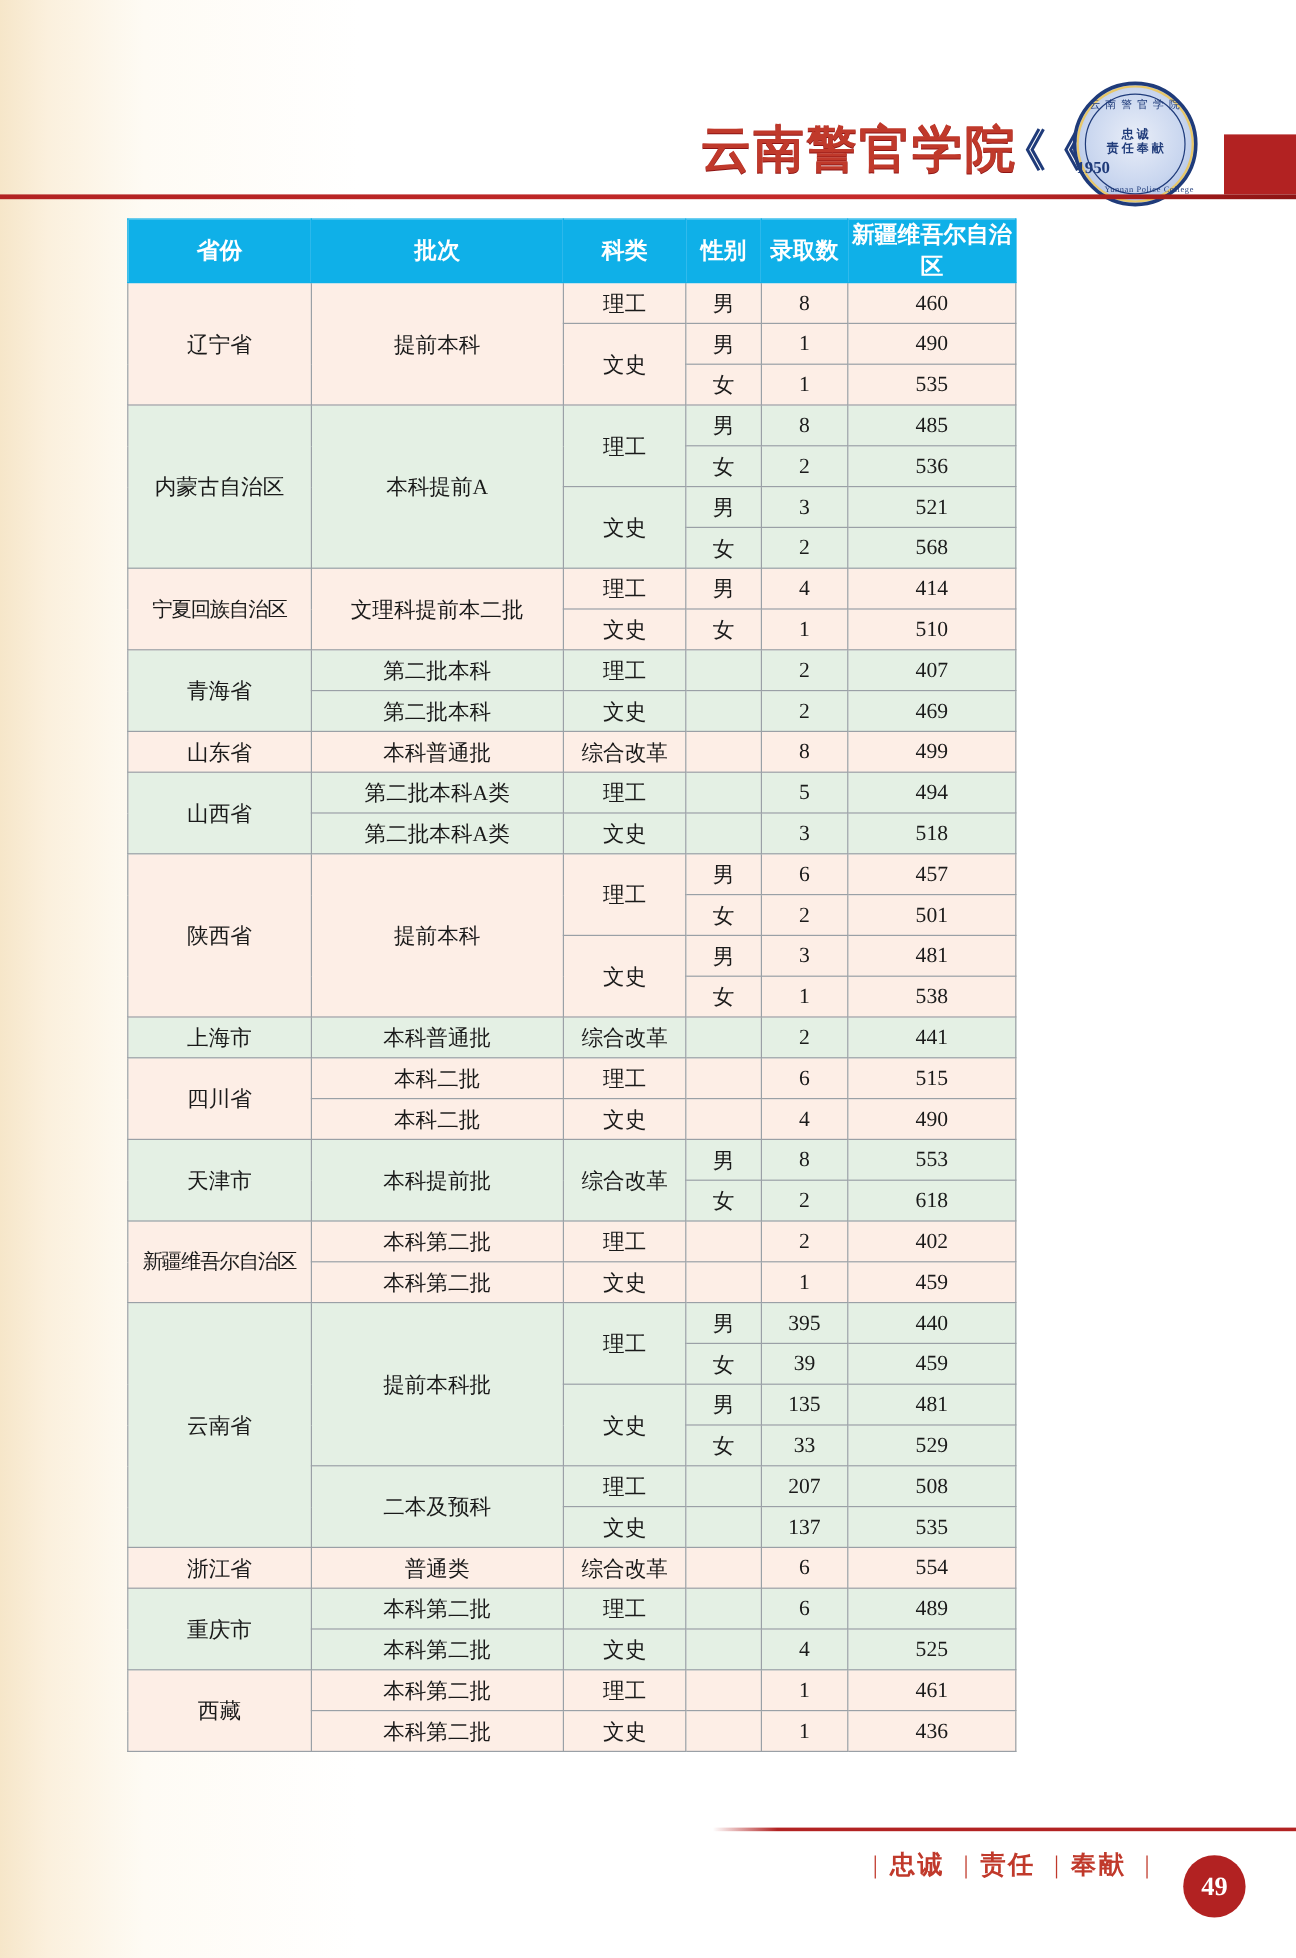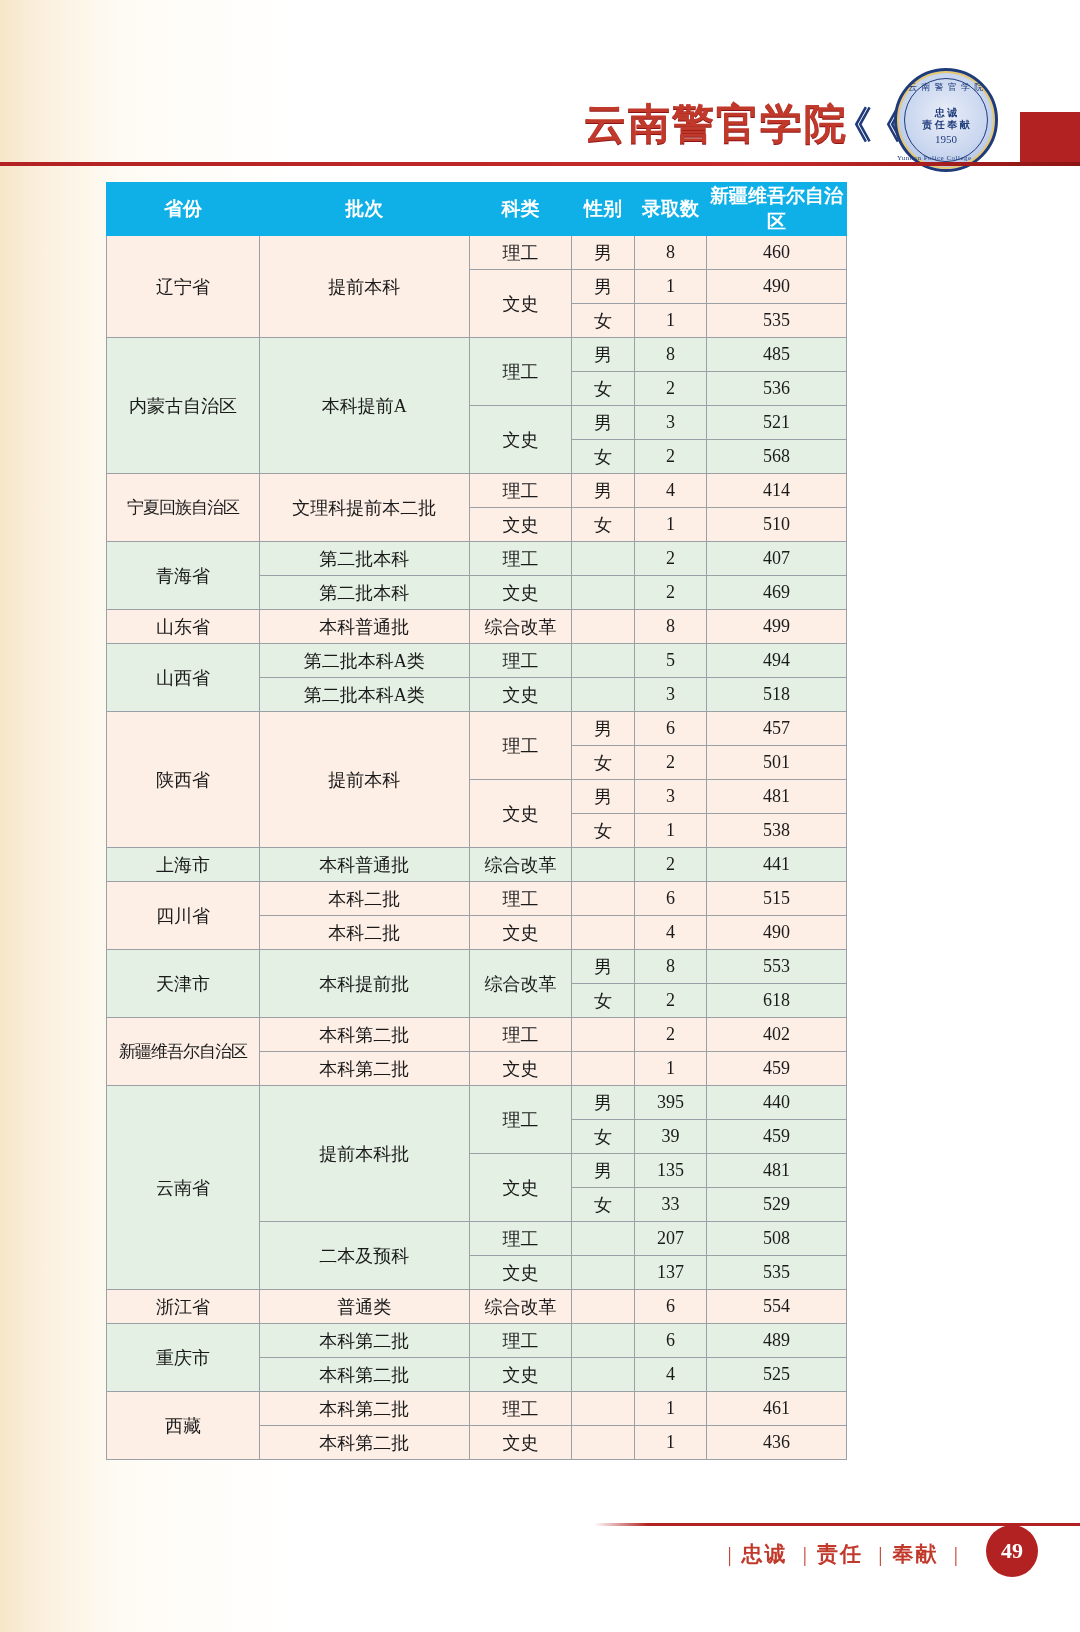--- a/index.html
+++ b/index.html
@@ -52,25 +52,25 @@
   }
   .emblem .txt-top{
     position:absolute;top:10px;left:0;right:0;text-align:center;
     font-size:9px;color:#1f3b7a;letter-spacing:1px;
   }
   .emblem .txt-mid{
     position:absolute;top:36px;left:0;right:0;text-align:center;
     font-size:10px;color:#1f3b7a;line-height:12px;font-weight:bold;
   }
   .emblem .txt-year{
-    position:absolute;top:62px;left:0;right:0;text-align:center;
-    font-size:11px;color:#1f3b7a;
+    position:absolute;top:62px;left:0;right:0;
+    font-size:14px;color:#1f3b7a;font-weight:bold;
   }
   .emblem .txt-bot{
-    position:absolute;bottom:7px;left:0;right:0;text-align:left;
+    position:absolute;bottom:7px;left:0;right:0;text-align:right;
     font-size:7px;color:#1f3b7a;letter-spacing:.5px;
   }
   .red-band{
     position:absolute;right:0;top:112px;width:60px;height:50px;
     background:#b22222;
   }
   
   .table-wrap{
     position:absolute;left:106px;top:182px;width:826px;
   }
@@ -103,21 +103,21 @@
   tbody tr.p td{background:#fdeee6;}
   td.prov{font-size:18px;}
   td.prov.small{font-size:17px;letter-spacing:-1px;}
   .footer-words{
     position:absolute;right:112px;bottom:64px;
     font-size:21px;color:#c0392b;font-weight:bold;letter-spacing:2px;
     white-space:nowrap;
   }
   .footer-words .sep{color:#c0392b;margin:0 8px;font-weight:normal;}
   .pagenum{
-    position:absolute;right:42px;bottom:55px;
+    position:absolute;right:42px;bottom:34px;
     width:52px;height:52px;border-radius:50%;
     background:#b22222;color:#fff;
     font-size:22px;font-weight:bold;
     display:flex;align-items:center;justify-content:center;
   }
   .page-bottom-rule{
     position:absolute;left:0;right:0;bottom:106px;height:3px;
     background:linear-gradient(to right,rgba(178,34,34,0) 0%,rgba(178,34,34,0) 55%,#b22222 60%,#b22222 100%);
   }
 </style>

